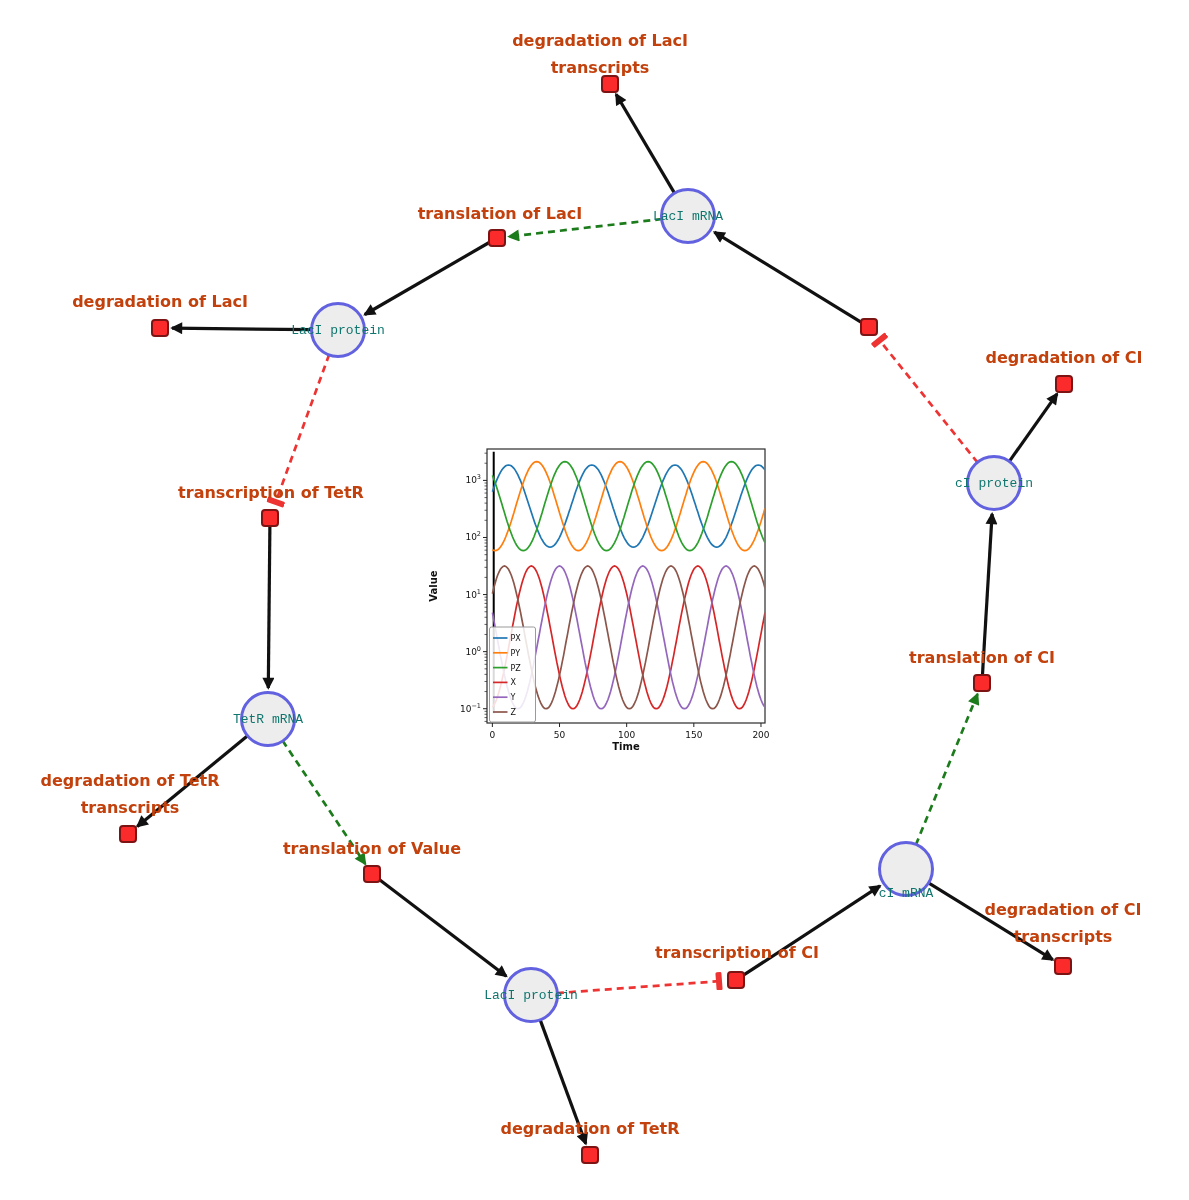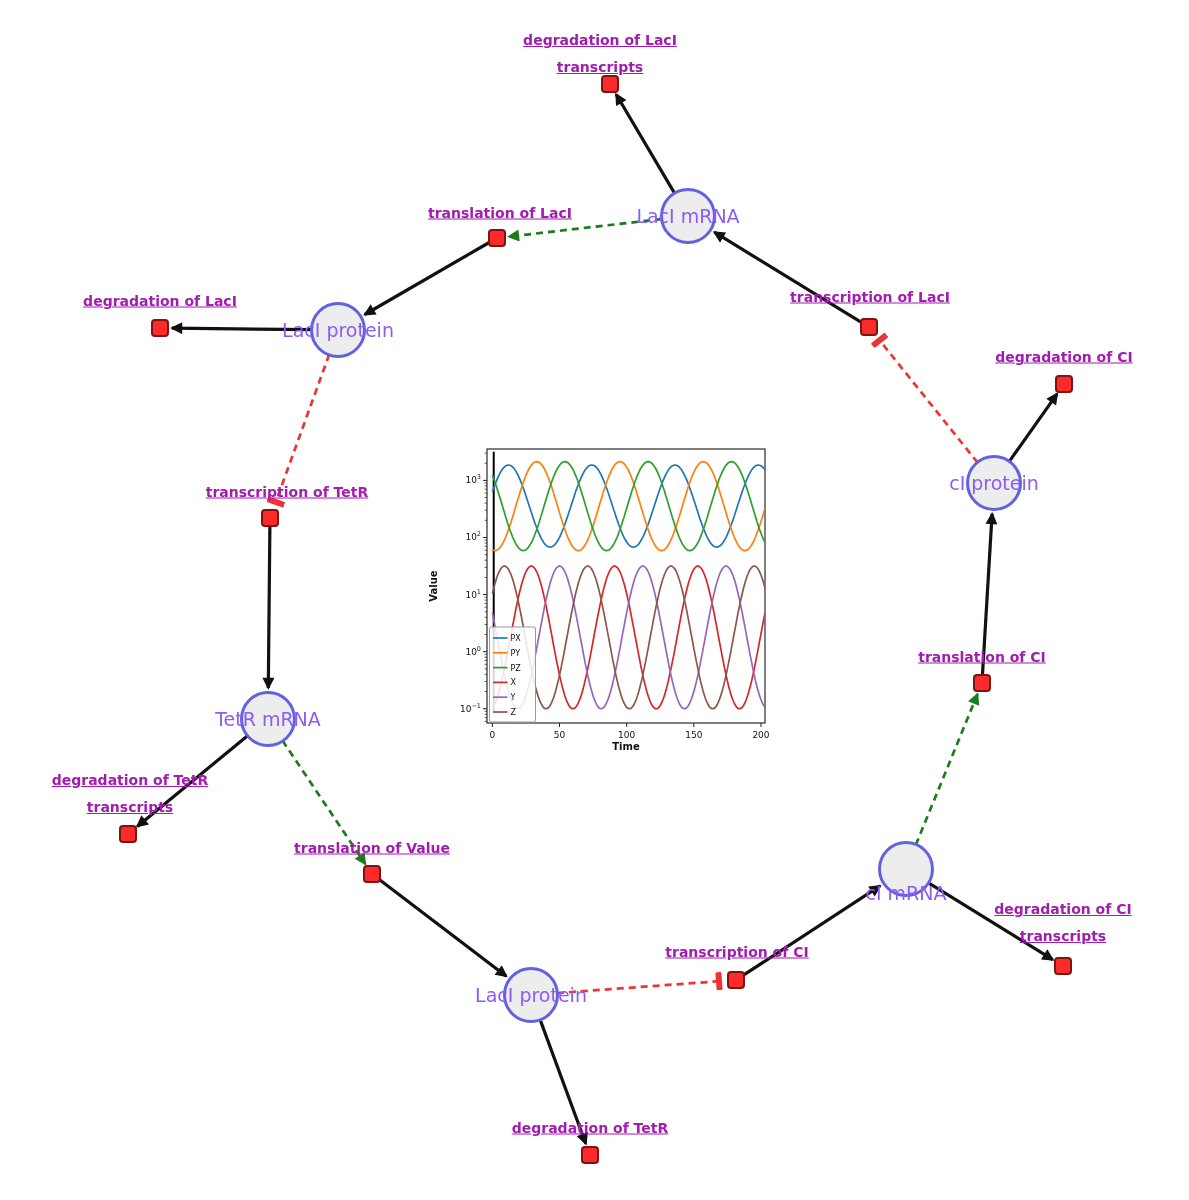--- a/index.html
+++ b/index.html
@@ -3,26 +3,26 @@
 <meta charset="utf-8">
 <style>
   html,body{margin:0;padding:0;background:#ffffff;}
   #figure{position:relative;width:1189px;height:1200px;background:#ffffff;overflow:hidden;
           font-family:"DejaVu Sans",sans-serif;}
   #scene{position:absolute;left:0;top:0;}
   #node-layer{position:absolute;left:0;top:0;width:100%;height:100%;pointer-events:none;}
   .species-node{position:absolute;width:56px;height:56px;border-radius:50%;
                 box-sizing:border-box;border:3.5px solid #6262e0;background:#ededed;}
   .species-label{position:absolute;transform:translate(-50%,-50%);
-                 font-size:19px;color:#8b5cf6;white-space:nowrap;}
+                 font-size:13px;color:#0f766e;white-space:nowrap;font-family:Liberation Mono, monospace;}
   .reaction-node{position:absolute;width:18px;height:18px;box-sizing:border-box;
                  background:#fb2b2b;border:2.5px solid #7c1414;border-radius:4px;}
   .reaction-label{position:absolute;transform:translate(-50%,-50%);
-                  font-weight:bold;font-size:14px;color:#a21caf;text-align:center;
-                  line-height:27px;white-space:nowrap;text-decoration:underline;}
+                  font-weight:bold;font-size:16px;color:#c2410c;text-align:center;
+                  line-height:27px;white-space:nowrap;}
   svg text{font-family:"DejaVu Sans",sans-serif;}
 </style>
 </head>
 <body>
 
 <div id="figure">
 
   <svg id="scene" width="1189" height="1200">
     <defs>
       <marker id="arrow-black" viewBox="0 0 10 10" refX="8.5" refY="5" markerWidth="13" markerHeight="12" orient="auto" markerUnits="userSpaceOnUse">
@@ -169,29 +169,26 @@
       </div>
       <div class="reaction-node" style="left: 488px; top: 229px; background: rgb(251, 43, 43); border-color: rgb(124, 20, 20);"></div>
       <div class="reaction-label" style="left: 500px; top: 213px;">
         <div>translation of LacI</div>
       </div>
       <div class="reaction-node" style="left: 151px; top: 319px; background: rgb(251, 43, 43); border-color: rgb(124, 20, 20);"></div>
       <div class="reaction-label" style="left: 160px; top: 301px;">
         <div>degradation of LacI</div>
       </div>
       <div class="reaction-node" style="left: 860px; top: 318px; background: rgb(251, 43, 43); border-color: rgb(124, 20, 20);"></div>
-      <div class="reaction-label" style="left: 870px; top: 297px;">
-        <div>transcription of LacI</div>
-      </div>
       <div class="reaction-node" style="left: 1055px; top: 375px; background: rgb(251, 43, 43); border-color: rgb(124, 20, 20);"></div>
       <div class="reaction-label" style="left: 1064px; top: 357px;">
         <div>degradation of CI</div>
       </div>
       <div class="reaction-node" style="left: 261px; top: 509px; background: rgb(251, 43, 43); border-color: rgb(124, 20, 20);"></div>
-      <div class="reaction-label" style="left: 271px; top: 492px; margin-left: 16px;">
+      <div class="reaction-label" style="left: 271px; top: 492px;">
         <div>transcription of TetR</div>
       </div>
       <div class="reaction-node" style="left: 973px; top: 674px; background: rgb(251, 43, 43); border-color: rgb(124, 20, 20);"></div>
       <div class="reaction-label" style="left: 982px; top: 657px;">
         <div>translation of CI</div>
       </div>
       <div class="reaction-node" style="left: 119px; top: 825px; background: rgb(251, 43, 43); border-color: rgb(124, 20, 20);"></div>
       <div class="reaction-label" style="left: 130px; top: 794px;">
         <div>degradation of TetR</div>
         <div>transcripts</div>

